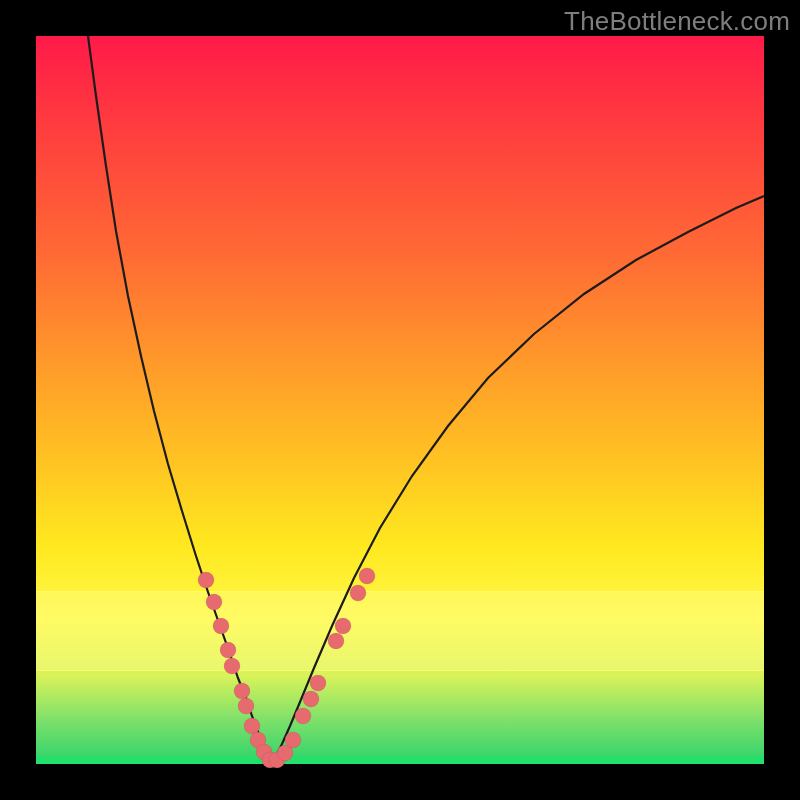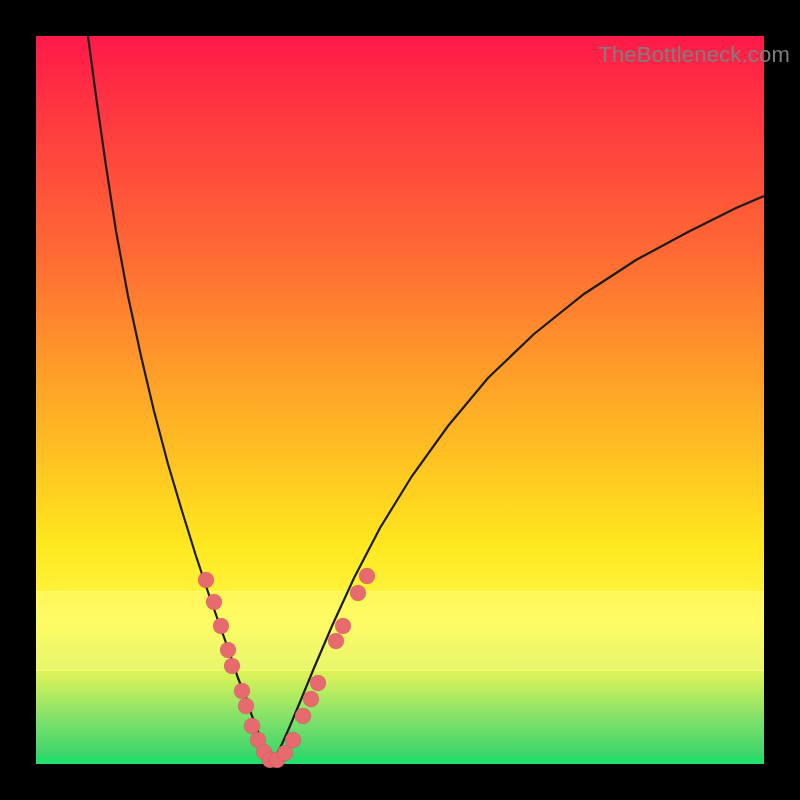--- a/index.html
+++ b/index.html
@@ -86,25 +86,24 @@
     fill: #e76a6f;
     stroke: rgba(0,0,0,0.15);
     stroke-width: 0.5;
   }
 
   .watermark {
     position: absolute;
     top: 6px;
     right: 10px;
     color: #7e7e7e;
-    font-size: 22px;
+    font-size: 26px;
     font-weight: 500;
     letter-spacing: 0.2px;
     user-select: none;
-    margin-top: 36px;
   }
 </style>
 </head>
 <body>
 
 <div class="frame">
   <div class="plot">
     <div class="yellow-stripe" style="top: 555px; height: 80px;"></div>
     <div class="green-bottom"></div>
     <svg class="curves" viewBox="0 0 728 728" preserveAspectRatio="none">

